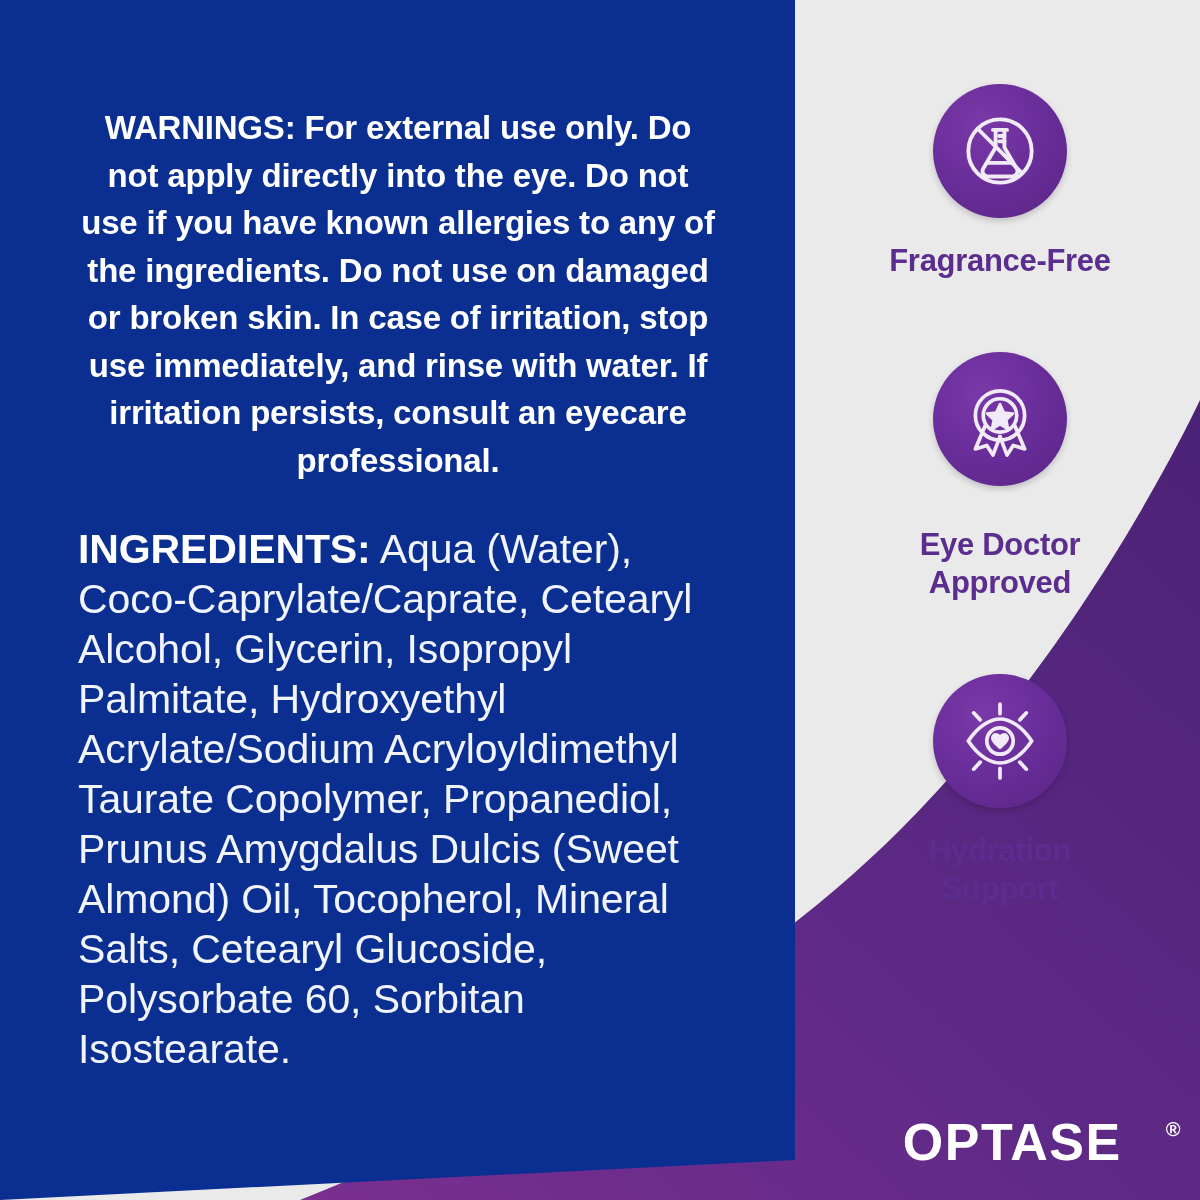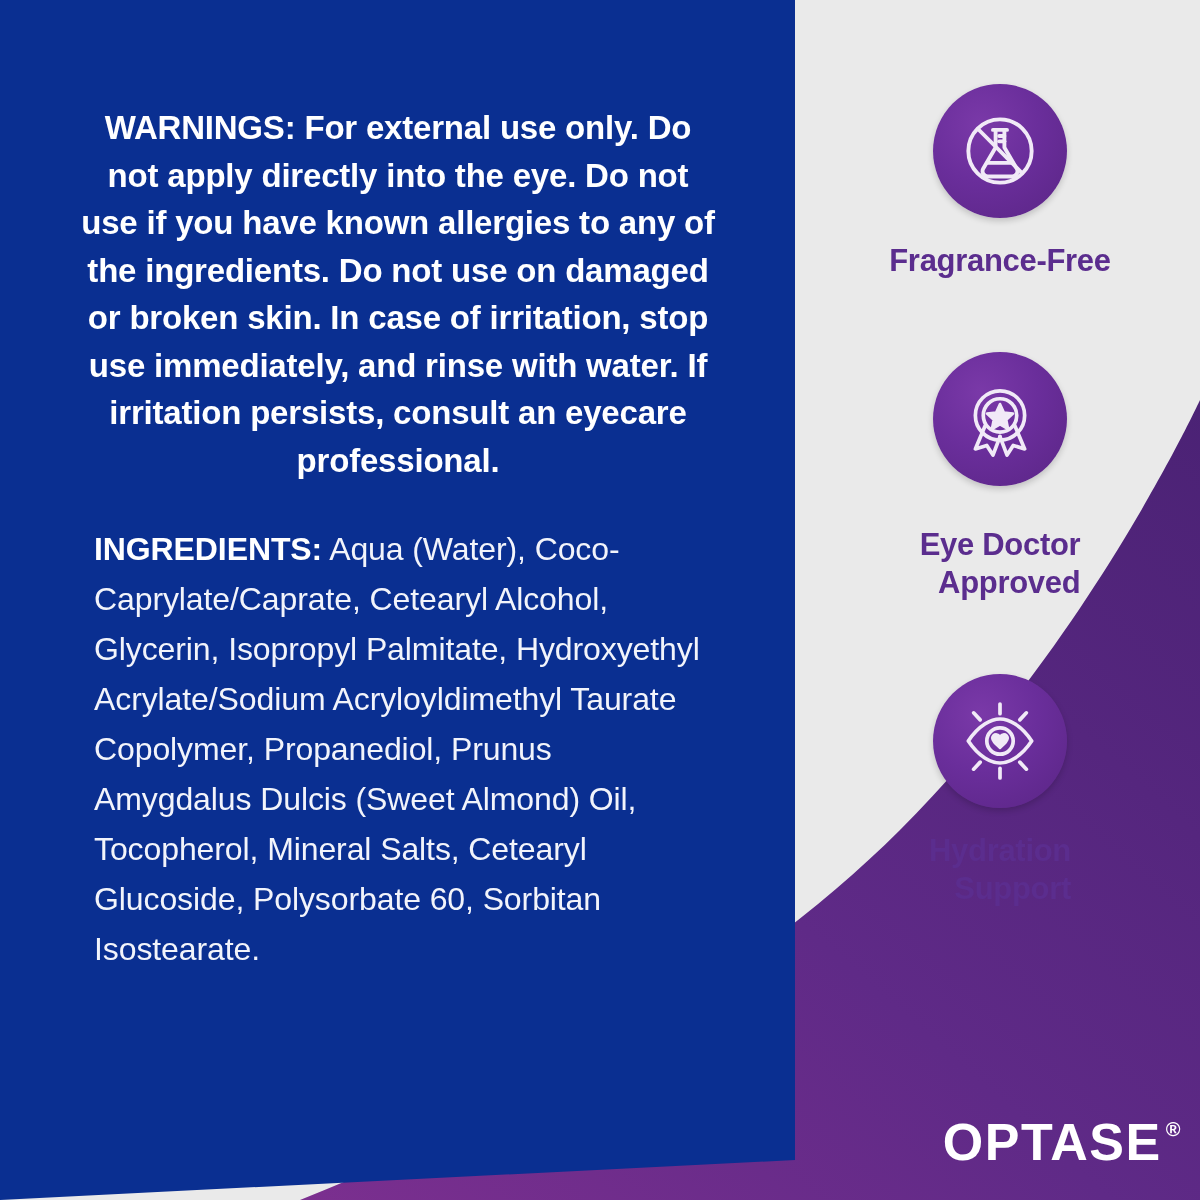--- a/index.html
+++ b/index.html
@@ -64,25 +64,25 @@
     letter-spacing: -0.2px;
     margin: 0;
     font-stretch: condensed;
     text-align: center;
   }
   .warn-block .lead {
     font-weight: 700;
   }
   .ingr-block {
     color: #F2F4FB;
-    font-size: 32px;
+    font-size: 41px;
     line-height: 50px;
     font-weight: 400;
     letter-spacing: -0.1px;
-    margin: 16px;
+    margin: 0;
     margin-top: 40px;
   }
   .ingr-block .lead {
     font-weight: 700;
     color: #FFFFFF;
   }
 
   
   .features {
     position: absolute;
@@ -114,36 +114,37 @@
     justify-content: center;
   }
   .badge svg { display: block; }
 
   .feature-label {
     margin-top: 24px;
     color: #5B2D8E;
     font-size: 31px;
     line-height: 38px;
     font-weight: 700;
-    text-align: right;
+    text-align: center;
     letter-spacing: -0.3px;
   }
 
   
   .wordmark {
     position: absolute;
     right: 18px;
     bottom: 28px;
     z-index: 6;
     color: #FFFFFF;
     font-size: 52px;
     font-weight: 700;
     letter-spacing: 1.5px;
     display: flex;
     align-items: flex-start;
+    gap: 40px;
   }
   .wordmark .reg {
     font-size: 20px;
     font-weight: 700;
     margin-left: 4px;
     margin-top: 6px;
   }
 </style>
 </head>
 <body>

